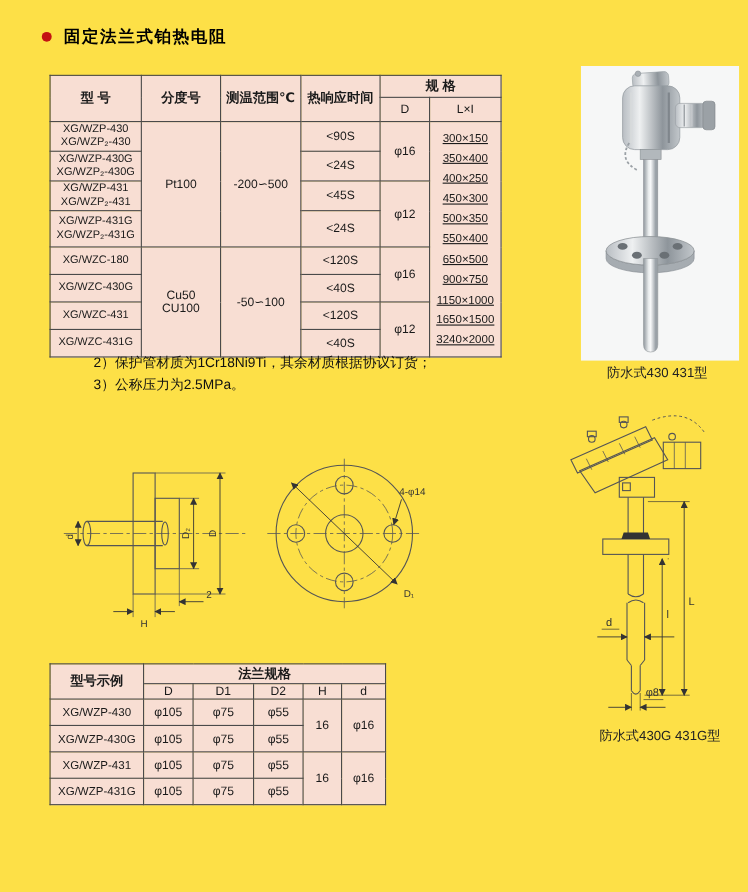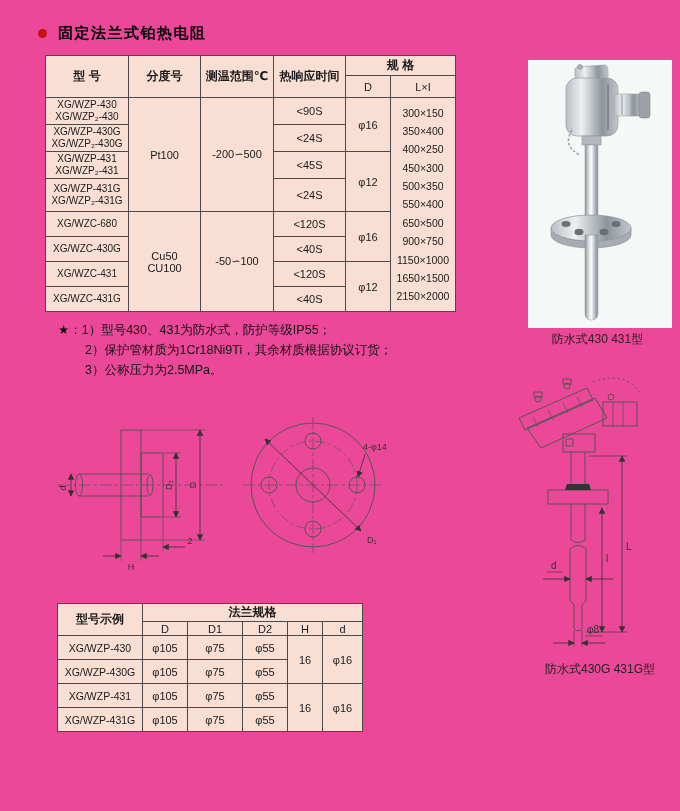--- a/index.html
+++ b/index.html
@@ -1,48 +1,48 @@
 <!DOCTYPE html>
 <html><head>
 <meta charset="utf-8">
 <style>
   * { margin:0; padding:0; box-sizing:border-box; }
   body { background:#e8e8e8; font-family:"Liberation Sans","DejaVu Sans",sans-serif; }
-  .page { position:relative; width:680px; height:811px; background:#ec4899; overflow:hidden;
+  .page { position:relative; width:680px; height:811px; background:#fde047; overflow:hidden;
           font-family:"Liberation Sans","DejaVu Sans",sans-serif; color:#1a1a1a; }
 
   
   .title-row { position:absolute; left:38px; top:24px; display:flex; align-items:center; }
   .bullet { width:9px; height:9px; border-radius:50%; background:#c41212; margin-right:11px; }
   .page-title { font-size:15px; font-weight:bold; letter-spacing:1.5px; color:#000; }
 
   
   table { border-collapse:collapse; table-layout:fixed; }
   th, td { border:1px solid #4a4a4a; background:#f8ded3; text-align:center;
            vertical-align:middle; padding:0; font-size:11px; color:#1a1a1a; }
   th { font-weight:bold; font-size:12px; }
 
-  .spec-table { position:absolute; left:45px; top:55px; width:410px; }
+  .spec-table { position:absolute; left:45px; top:68px; width:410px; }
   .spec-table .subhead { font-weight:normal; font-size:11px; }
   .spec-table .model-cell { font-size:10px; line-height:12px; }
   .spec-table .lxi-cell { font-size:10.5px; }
-  .lxi-list { display:flex; flex-direction:column; justify-content:space-between; height:206px; padding:5px 0; }
+  .lxi-list { display:flex; flex-direction:column; justify-content:space-between; height:206px; padding:5px 0;text-decoration:underline; }
   .h20 { height:20px; } .h22 { height:22px; }
   .r27 td { height:27px; } .r33 td { height:33px; } .r25 td { height:25px; }
 
   
   .notes { position:absolute; left:58px; top:320px; font-size:12.5px; line-height:20px; color:#111; }
   .notes .indent { padding-left:27px; }
 
   
   .flange-drawings { position:absolute; left:55px; top:405px; }
   .flange-drawings text, .drawing2 text { fill:#333; font-family:"Liberation Sans","DejaVu Sans",sans-serif; }
 
   
-  .flange-table { position:absolute; left:57px; top:603px; width:305px; }
+  .flange-table { position:absolute; left:45px; top:603px; width:305px; }
   .flange-table .hr1 th { height:15px; font-size:12px; }
   .flange-table .hr2 th { height:14px; font-weight:normal; font-size:11px; }
   .flange-table td { height:24px; }
   .flange-table .model-cell { font-size:10.5px; }
 
   .bottom-note { position:absolute; left:70px; top:750px; font-size:13.5px; font-weight:bold; color:#000; letter-spacing:1px; }
 
   
   .photo-svg { position:absolute; left:528px; top:60px; }
   .caption-1 { position:absolute; left:505px; top:331px; width:185px; text-align:center; font-size:12px; color:#222; }
@@ -96,21 +96,21 @@
             <div>300×150</div>
             <div>350×400</div>
             <div>400×250</div>
             <div>450×300</div>
             <div>500×350</div>
             <div>550×400</div>
             <div>650×500</div>
             <div>900×750</div>
             <div>1150×1000</div>
             <div>1650×1500</div>
-            <div>2150×2000</div>
+            <div>3240×2000</div>
           </div>
         </td>
       </tr>
       <tr class="r27">
         <td class="model-cell">
           <div>XG/WZP-430G</div>
           <div>XG/WZP₂-430G</div>
         </td>
         <td>&lt;24S</td>
       </tr>
@@ -123,21 +123,21 @@
         <td rowspan="2">φ12</td>
       </tr>
       <tr class="r33">
         <td class="model-cell">
           <div>XG/WZP-431G</div>
           <div>XG/WZP₂-431G</div>
         </td>
         <td>&lt;24S</td>
       </tr>
       <tr class="r25">
-        <td class="model-cell">XG/WZC-680</td>
+        <td class="model-cell">XG/WZC-180</td>
         <td rowspan="4">
           <div>Cu50</div>
           <div>CU100</div>
         </td>
         <td rowspan="4">-50∽100</td>
         <td>&lt;120S</td>
         <td rowspan="2">φ16</td>
       </tr>
       <tr class="r25">
         <td class="model-cell">XG/WZC-430G</td>
@@ -149,21 +149,20 @@
         <td rowspan="2">φ12</td>
       </tr>
       <tr class="r25">
         <td class="model-cell">XG/WZC-431G</td>
         <td>&lt;40S</td>
       </tr>
     </tbody>
   </table>
 
   <div class="notes">
-    <div>★：1）型号430、431为防水式，防护等级IP55；</div>
     <div class="indent">2）保护管材质为1Cr18Ni9Ti，其余材质根据协议订货；</div>
     <div class="indent">3）公称压力为2.5MPa。</div>
   </div>
 
   <svg class="flange-drawings" width="355" height="168" viewBox="0 0 355 168">
     <defs>
       <marker id="ah1" viewBox="0 0 10 10" refX="9" refY="5" markerWidth="8" markerHeight="8" orient="auto-start-reverse">
         <path d="M0 0 L10 5 L0 10 z" fill="#333"></path>
       </marker>
     </defs>

